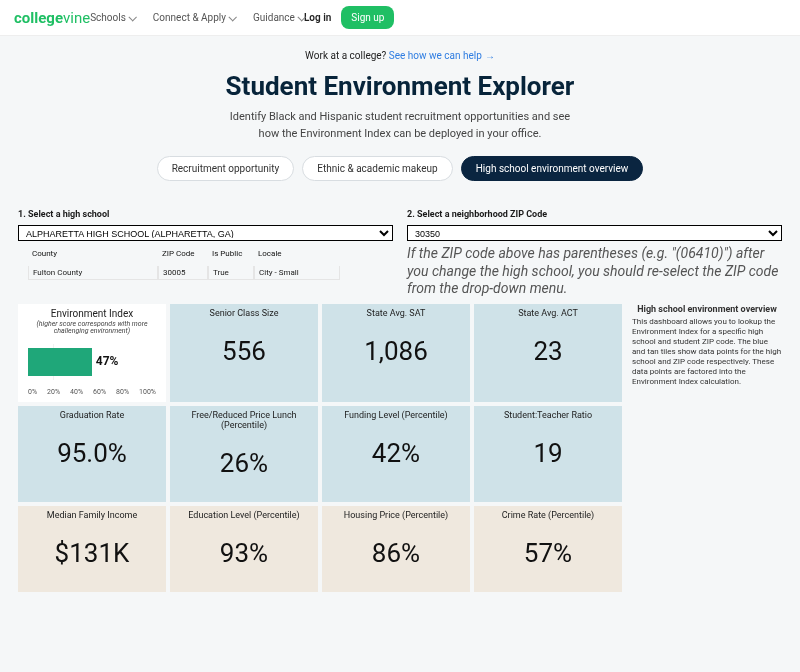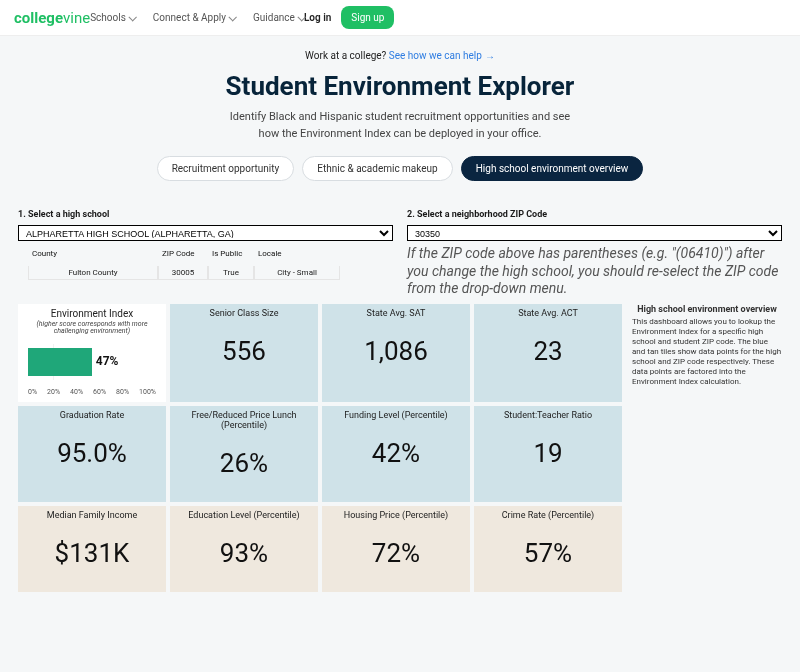--- a/index.html
+++ b/index.html
@@ -23,21 +23,21 @@
   .tab { font-size:10px; padding:6px 14px; border-radius:999px; border:1px solid #d8dde1; background:#fff; color:#333; cursor:pointer; }
   .tab.active { background:#0a2540; color:#fff; border-color:#0a2540; }
   .dash { padding: 0 18px 10px; }
   .selectrow { display:flex; gap:14px; }
   .selcol { flex:1; }
   .sellabel { font-size:9px; font-weight:700; margin-bottom:3px; }
   select { width:100%; font-size:9px; padding:2px 3px; border:1px solid #000000; background:#fff; height:16px; }
   .note { font-size:14px; font-style:italic; color:#555; margin-top:4px; line-height:1.25; }
   .metarow { display:flex; gap:0; margin-top:6px; font-size:8px;margin-left:10px; }
   .metarow .hcell { padding:2px 4px; }
-  .metarow.body .hcell { border:1px solid #e5e5e5; border-top:none;text-align:center; }
+  .metarow.body .hcell { border:1px solid #e5e5e5; border-top:none; }
   .metarow.head .hcell { color:#111; }
   .hcell.c1{width:130px;} .hcell.c2{width:50px;} .hcell.c3{width:46px;} .hcell.c4{width:86px;}
   .gridwrap { display:flex; gap:10px; margin-top:6px; }
   .tiles { flex:1; display:grid; grid-template-columns: repeat(4,1fr); grid-auto-rows: auto; gap:4px; }
   .tile { background:#cfe2e8; padding:4px 4px 6px; }
   .tile.tan { background:#efe8de; }
   .tile .tl { font-size:9px; text-align:center; color:#222; padding-bottom:2px; font-weight:400;}
   .tile .big { font-size:26px; font-weight:400; text-align:center; color:#111; padding: 16px 0 18px;}
   .envtile { background:#fff; }
   .envtile .tl { font-weight:400; font-size:10px; }
@@ -173,21 +173,21 @@
       <div class="tile tan">
           <div class="tl">Median Family Income</div>
           <div class="big">$131K</div>
         </div>
       <div class="tile tan">
           <div class="tl">Education Level (Percentile)</div>
           <div class="big">93%</div>
         </div>
       <div class="tile tan">
           <div class="tl">Housing Price (Percentile)</div>
-          <div class="big">72%</div>
+          <div class="big">86%</div>
         </div>
       <div class="tile tan">
           <div class="tl">Crime Rate (Percentile)</div>
           <div class="big">57%</div>
         </div>
 
     </div>
     <div class="side">
       <div class="sh">High school environment overview</div>
       <p>This dashboard allows you to lookup the Environment Index for a specific high school and student ZIP code. The blue and tan tiles show data points for the high school and ZIP code respectively. These data points are factored into the Environment Index calculation.</p>

